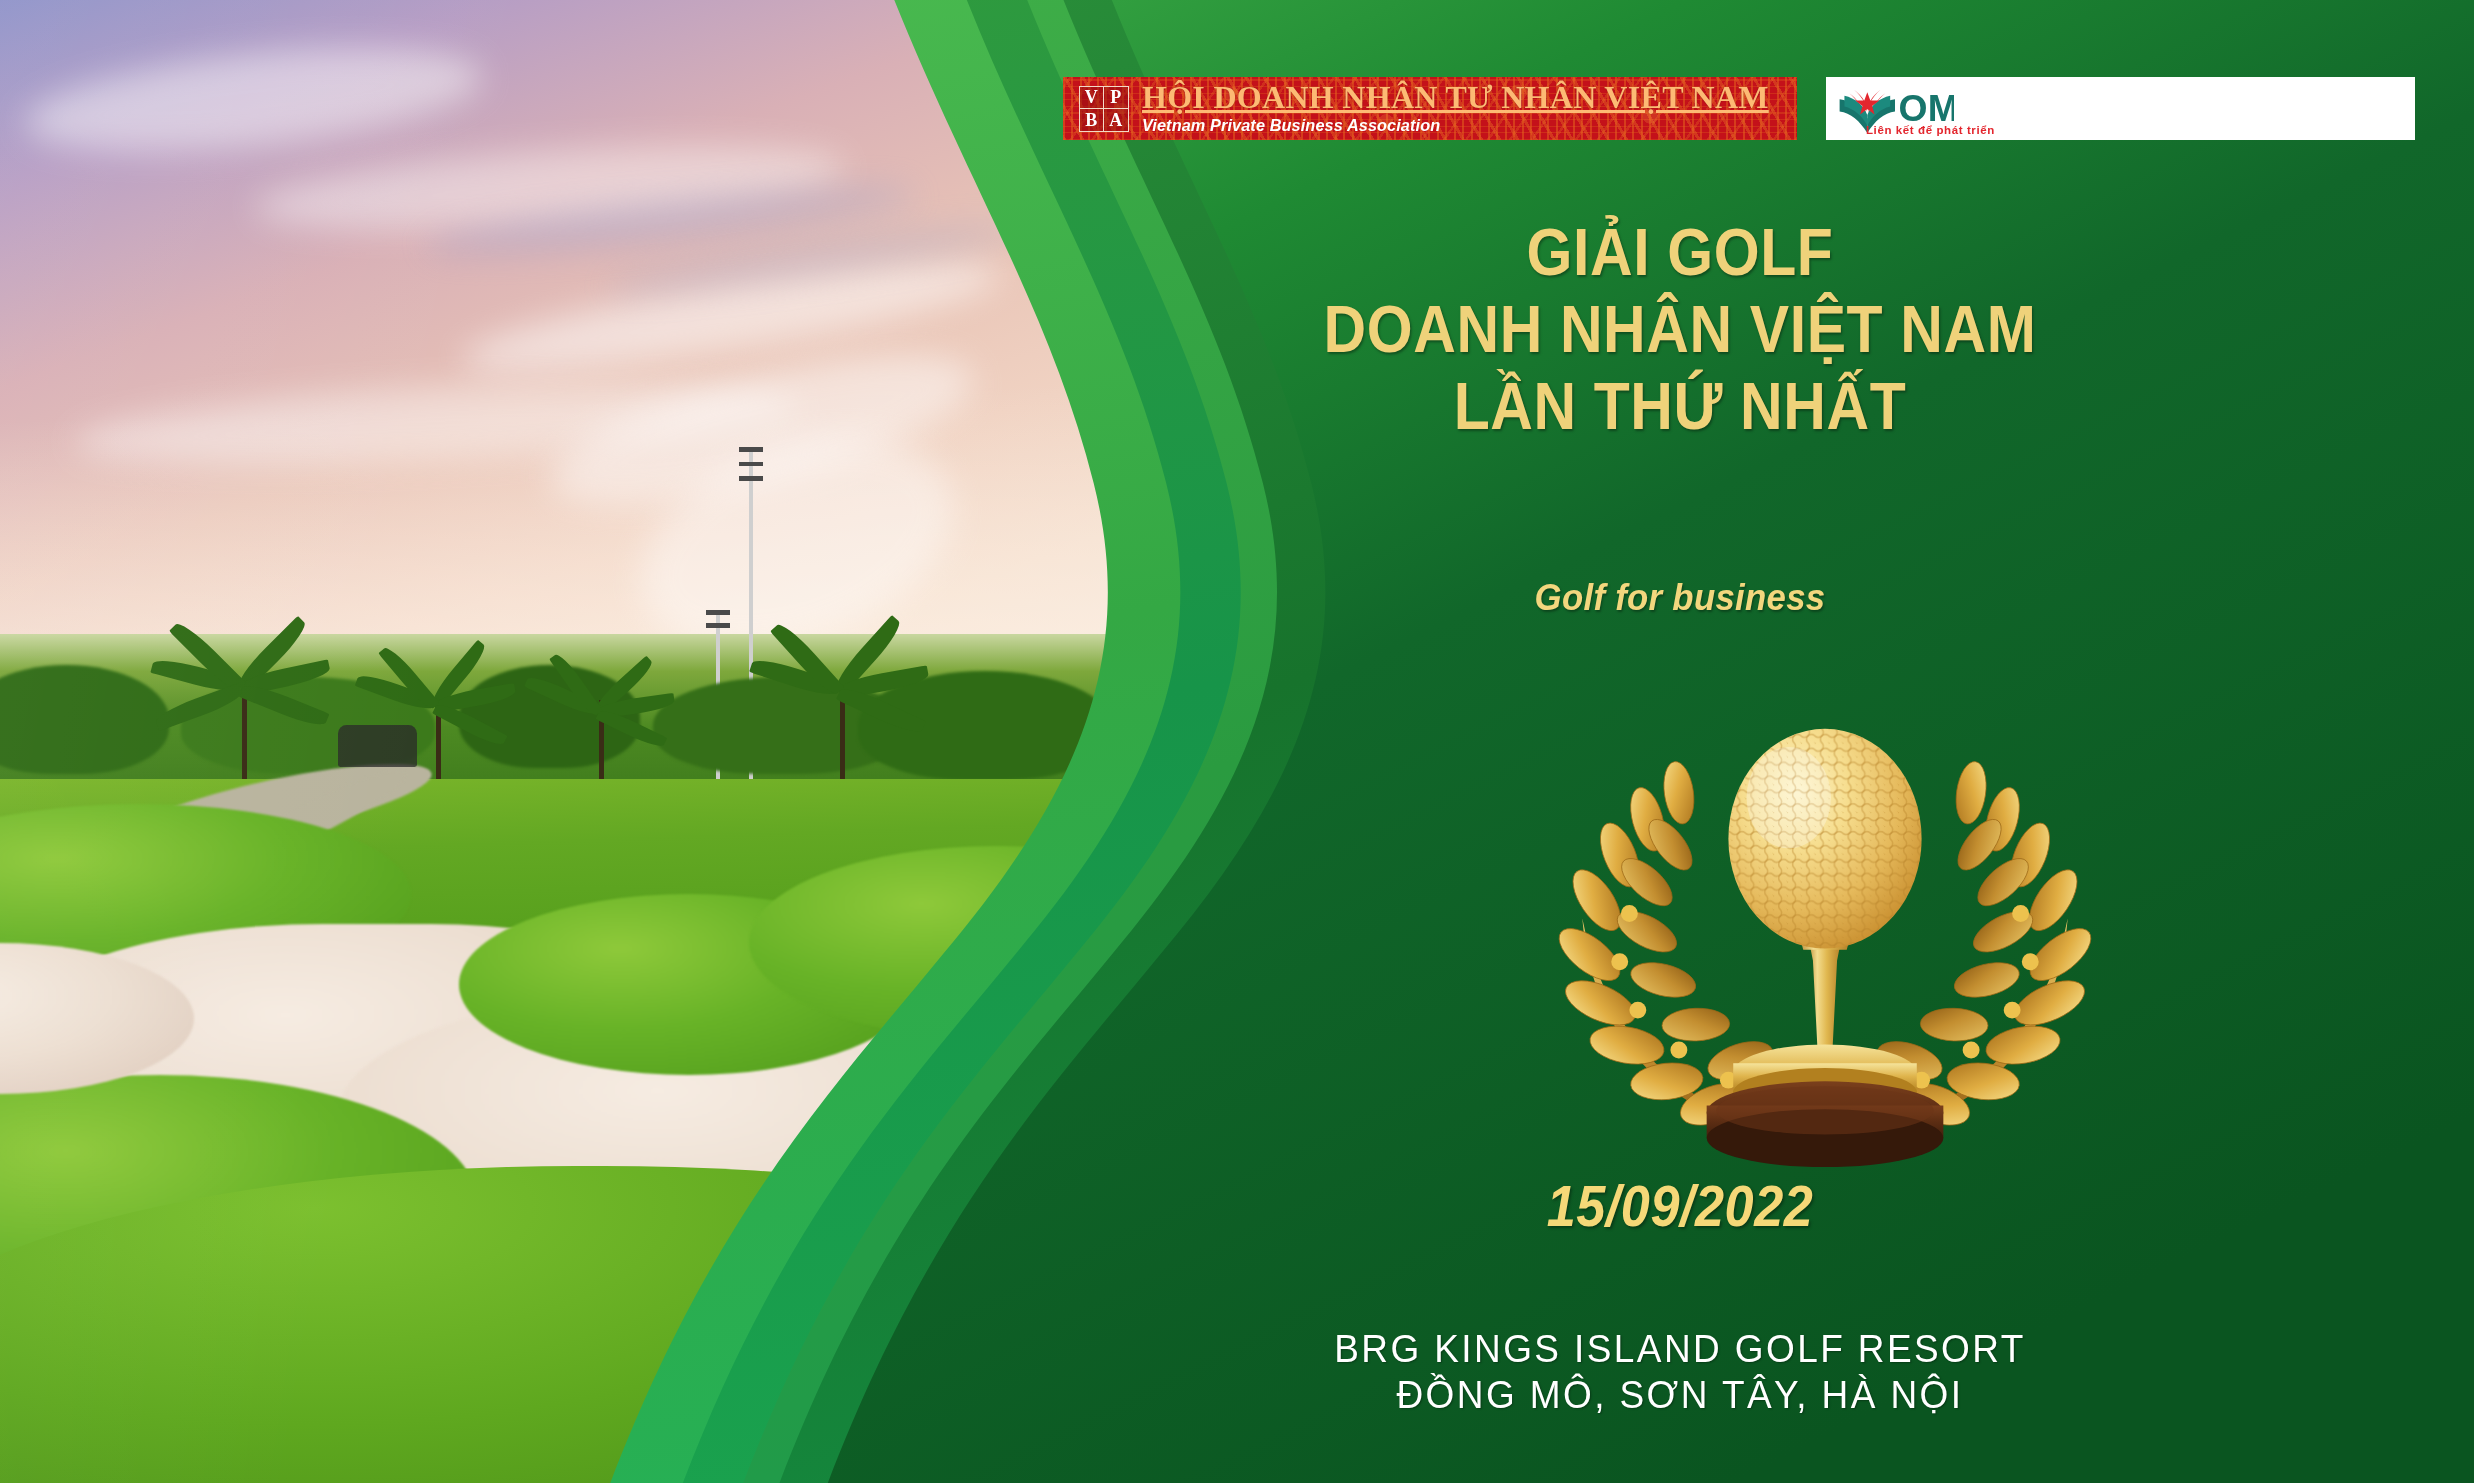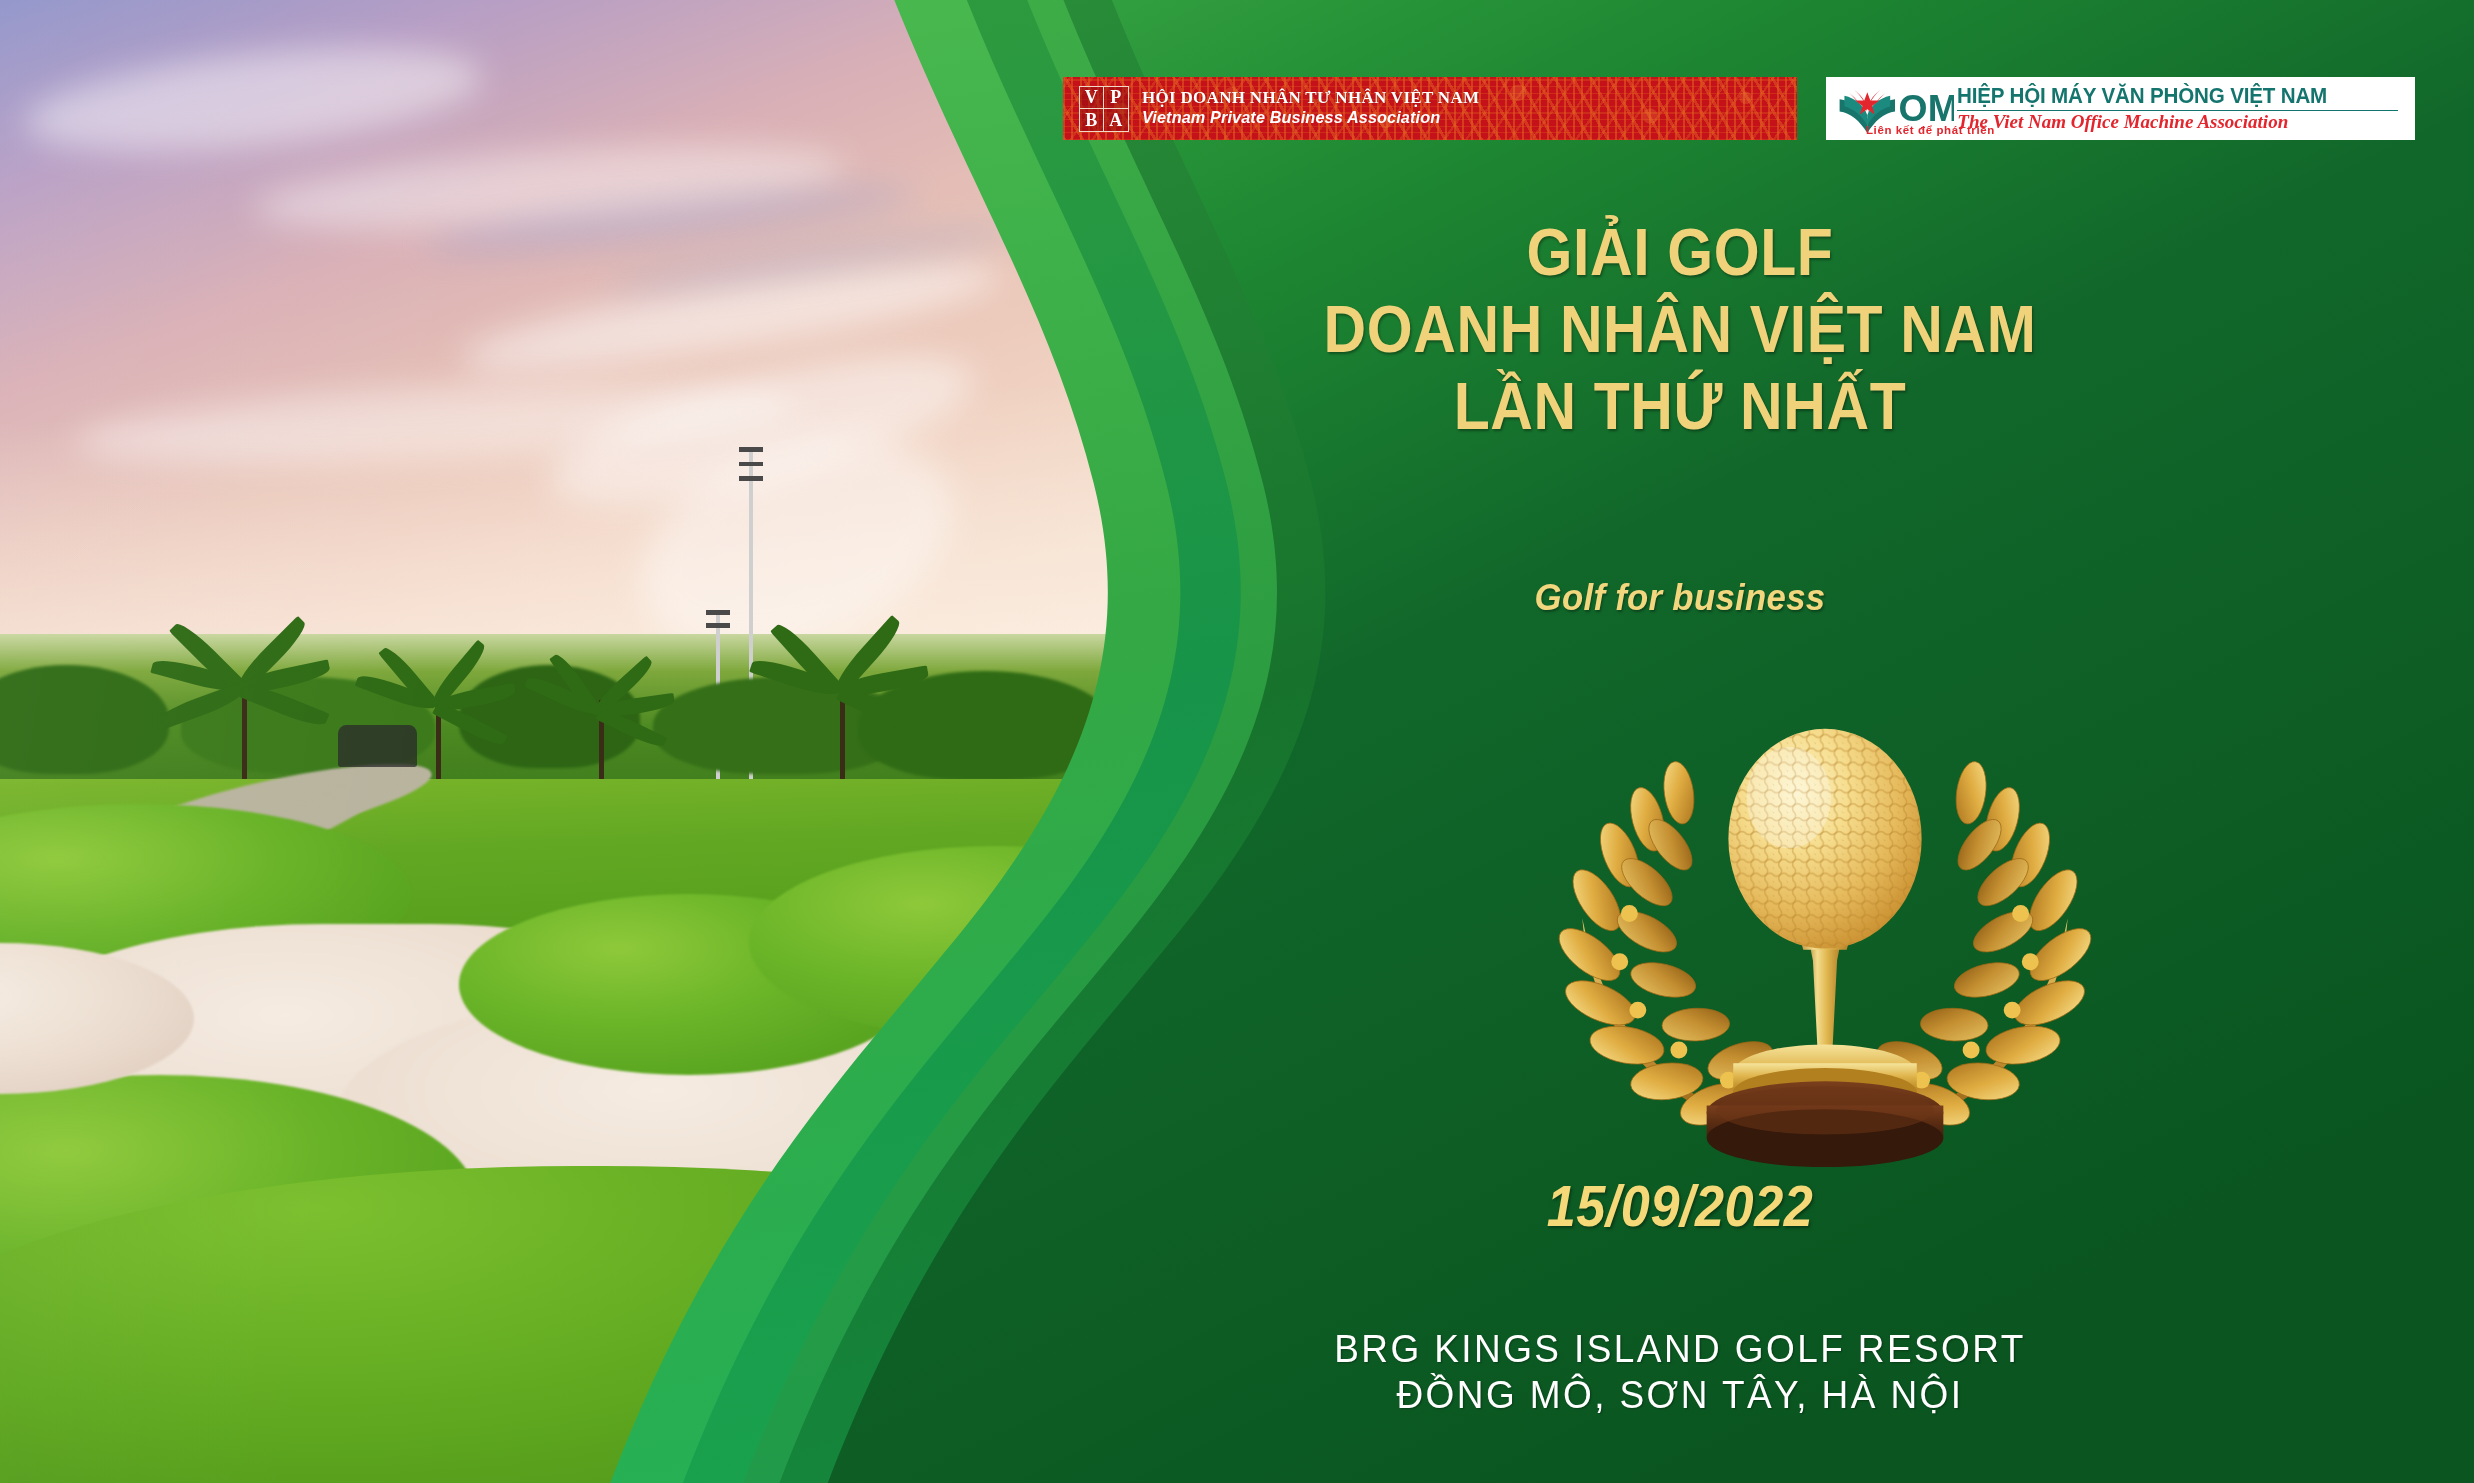--- a/index.html
+++ b/index.html
@@ -101,23 +101,24 @@
   }
   .vpba .mark span{
     display:flex; align-items:center; justify-content:center;
     color:#fff; font-size:18px; font-weight:700; line-height:1;
     font-family:"Liberation Serif", serif;
   }
   .vpba .mark span:nth-child(1),.vpba .mark span:nth-child(2){ border-bottom:0.6px solid #f3d9c8; }
   .vpba .mark span:nth-child(1),.vpba .mark span:nth-child(3){ border-right:0.6px solid #f3d9c8; }
   .vpba .txt { position:relative; z-index:2; margin-left:13.3px; }
   .vpba .t1 {
-    color:#ffffff; font-family:"Liberation Serif", serif; font-weight:700;
-    font-size:17px; letter-spacing:0.3px; line-height:1.06;
+    color:#fdba74; font-family:"Liberation Serif", serif; font-weight:700;
+    font-size:32px; letter-spacing:0.3px; line-height:1.06;
     text-shadow:0 0 1.2px rgba(0,0,0,.35);
+    text-decoration:underline;
   }
   .vpba .t2 {
     color:#fff; font-family:"Liberation Sans", sans-serif; font-style:italic; font-weight:700;
     font-size:16.3px; letter-spacing:0.1px; line-height:1.2; margin-top:1.2px;
   }
 
   .oma {
     position:relative; width:589px; height:63px; background:#fff;
     display:flex; align-items:center; padding-left:9.7px; overflow:hidden;
   }
@@ -347,25 +348,20 @@
 
           <path d="M6,30 C24,32 40,44 52,62 L52,86 C40,66 24,52 6,50 Z" fill="#17756c"></path>
           <path d="M98,30 C80,32 64,44 52,62 L52,86 C64,66 80,52 98,50 Z" fill="#17756c"></path>
           <path d="M14,24 C32,28 46,40 52,56 L52,74 C44,58 30,46 14,42 Z" fill="#1c8a7e"></path>
           <path d="M90,24 C72,28 58,40 52,56 L52,74 C60,58 74,46 90,42 Z" fill="#1c8a7e"></path>
 
           <path d="M52,18 L57,32 L72,32 L60,41 L64,55 L52,46 L40,55 L44,41 L32,32 L47,32 Z" fill="#e3262e"></path>
 
           <text x="104" y="66" font-family="Liberation Sans, sans-serif" font-size="62" font-weight="700" fill="#17756c">OMA</text>
         </svg>
-      </div>
-      <div class="oma-txt">
-        <div class="oma-t1">HIỆP HỘI MÁY VĂN PHÒNG VIỆT NAM</div>
-        <div class="oma-rule"></div>
-        <div class="oma-t2">The Viet Nam Office Machine Association</div>
       </div>
       <div style="position:absolute; left:40px; bottom:3.6px; color:#e3262e; font-size:11.5px; font-weight:600; letter-spacing:0.6px; font-family:'Liberation Sans',sans-serif;">Liên kết để phát triển</div>
     </div>
 
   </div>
 
   <div class="headline">
     <div class="hl-line hl1">GIẢI GOLF</div>
     <div class="hl-line hl2">DOANH NHÂN VIỆT NAM</div>
     <div class="hl-line hl3">LẦN THỨ NHẤT</div>

